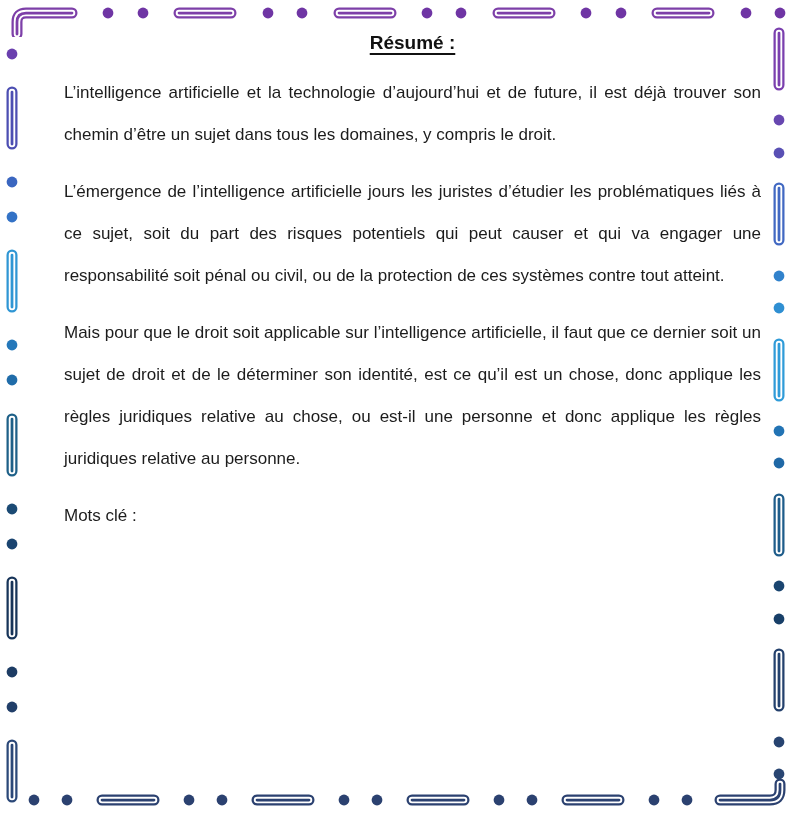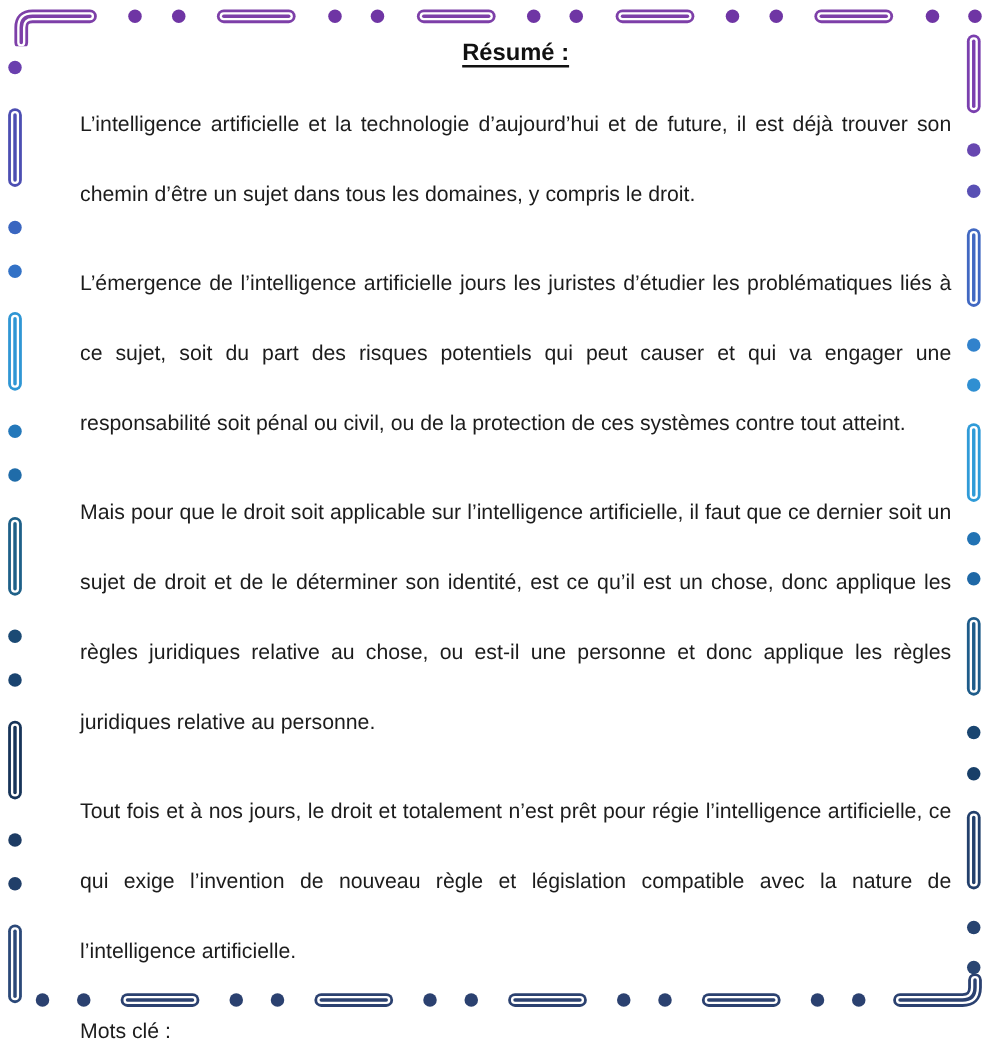--- a/index.html
+++ b/index.html
@@ -27,21 +27,21 @@
     font-weight: bold;
     text-align: center;
     text-decoration: underline;
     text-decoration-thickness: 2px;
     text-underline-offset: 4px;
     margin: 0 0 12px 0;
     color: #111111;
   }
   p.body {
     font-size: 17px;
-    line-height: 56px;
+    line-height: 42px;
     text-align: justify;
     margin: 0 0 15px 0;
   }
   p.kw-label {
     font-size: 17px;
     line-height: 42px;
     font-weight: normal;
     margin: 0;
   }
   p.kw {
@@ -272,17 +272,16 @@
       <svg width="12" height="12" style="top: 768px; left: 773px;">
         <circle cx="6" cy="6" r="5.4" fill="#294572"></circle>
       </svg>
     </div>
   <div class="content">
     <h1 class="title">Résumé :</h1>
     <div id="paragraphs">
         <p class="body">L’intelligence artificielle et la technologie d’aujourd’hui et de future, il est déjà trouver son chemin d’être un sujet dans tous les domaines, y compris le droit.</p>
         <p class="body">L’émergence de l’intelligence artificielle jours les juristes d’étudier les problématiques liés à ce sujet, soit du part des risques potentiels qui peut causer et qui va engager une responsabilité soit pénal ou civil, ou de la protection de ces systèmes contre tout atteint.</p>
         <p class="body">Mais pour que le droit soit applicable sur l’intelligence artificielle, il faut que ce dernier soit un sujet de droit et de le déterminer son identité, est ce qu’il est un chose, donc applique les règles juridiques relative au chose, ou est-il une personne et donc applique les règles juridiques relative au personne.</p>
-        <p class="body">Tout fois et à nos jours, le droit et totalement n’est prêt pour régie l’intelligence artificielle, ce qui exige l’invention de nouveau règle et législation compatible avec la nature de l’intelligence artificielle.</p>
       </div>
     <p class="kw-label">Mots clé :</p>
   </div>
 </div>
 
 </body></html>

